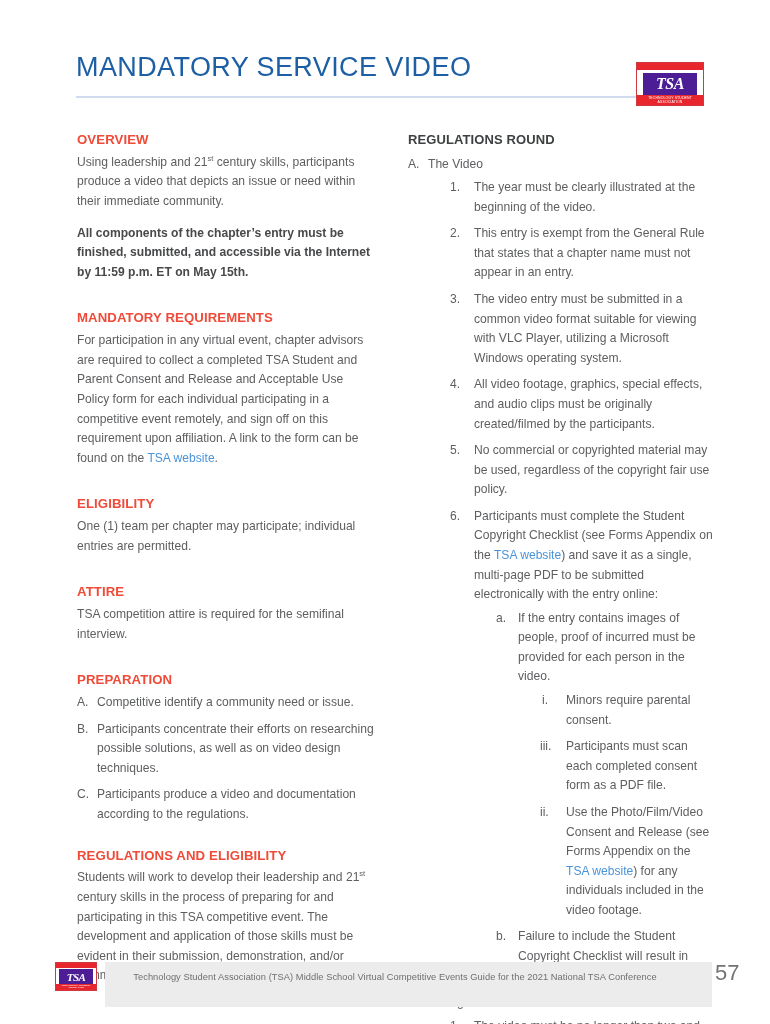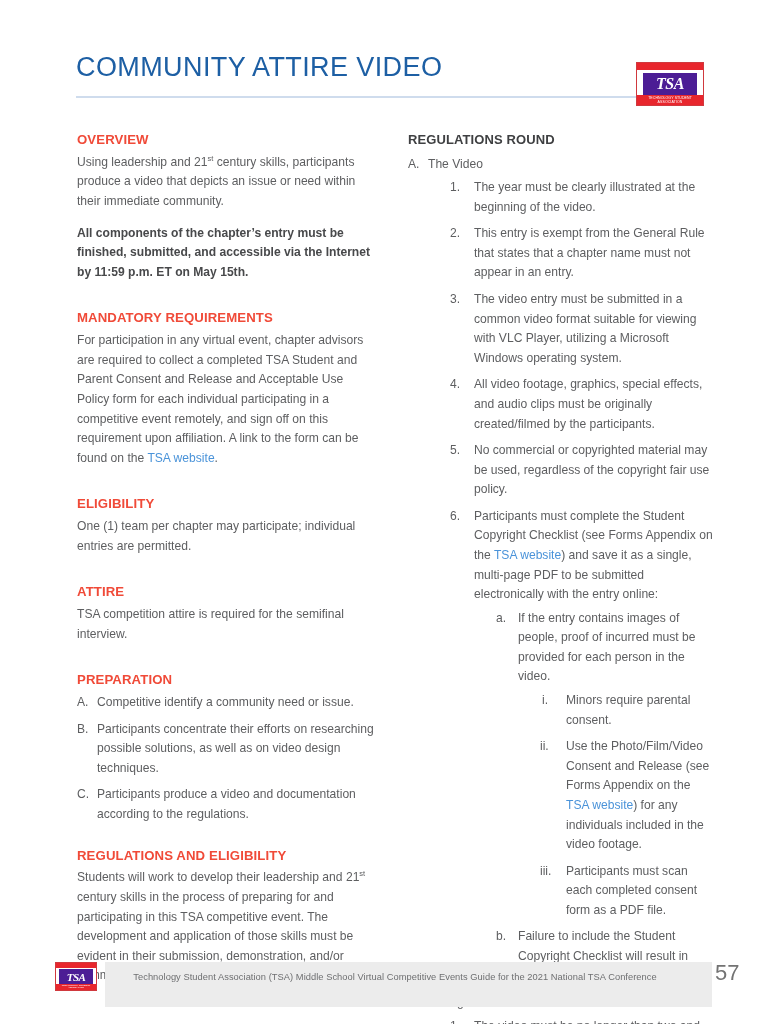--- a/index.html
+++ b/index.html
@@ -225,21 +225,21 @@
     color: #737373;
     font-weight: 400;
   }
 </style>
 </head>
 <body>
 
 <div class="page">
 
   <div class="header">
-    <div class="page-title">COMMUNITY ATTIRE VIDEO</div>
+    <div class="page-title">MANDATORY SERVICE VIDEO</div>
     <div class="header-rule"></div>
   </div>
 
   <div class="tsa-logo logo-header">
     <div class="bar-top"></div>
     <div class="mid">
       <div class="plate">TSA</div>
     </div>
     <div class="bar-bottom">TECHNOLOGY STUDENT ASSOCIATION</div>
   </div>
@@ -298,22 +298,22 @@
 
           <li>
             <span class="marker">6.</span><span>Participants must complete the Student Copyright Checklist (see Forms Appendix on the </span><a class="link" href="#">TSA website</a><span>) and save it as a single, multi-page PDF to be submitted electronically with the entry online:</span>
 
             <ol class="lvl-aa">
               <li>
                 <span class="marker">a.</span><span>If the entry contains images of people, proof of incurred must be provided for each person in the video.</span>
 
                 <ol class="lvl-i">
                   <li class="li-i"><span class="marker">i.</span><span>Minors require parental consent.</span></li>
+                  <li><span class="marker">iii.</span><span>Participants must scan each completed consent form as a PDF file.</span></li>
                   <li><span class="marker">ii.</span><span>Use the Photo/Film/Video Consent and Release (see Forms Appendix on the </span><a class="link" href="#">TSA website</a><span>) for any individuals included in the video footage.</span></li>
-                  <li><span class="marker">iii.</span><span>Participants must scan each completed consent form as a PDF file.</span></li>
                 </ol>
               </li>
               <li><span class="marker">b.</span><span>Failure to include the Student Copyright Checklist will result in disqualification.</span></li>
             </ol>
           </li>
         </ol>
       </li>
 
       <li>
         <span class="marker">B.</span><span>Timing</span>

